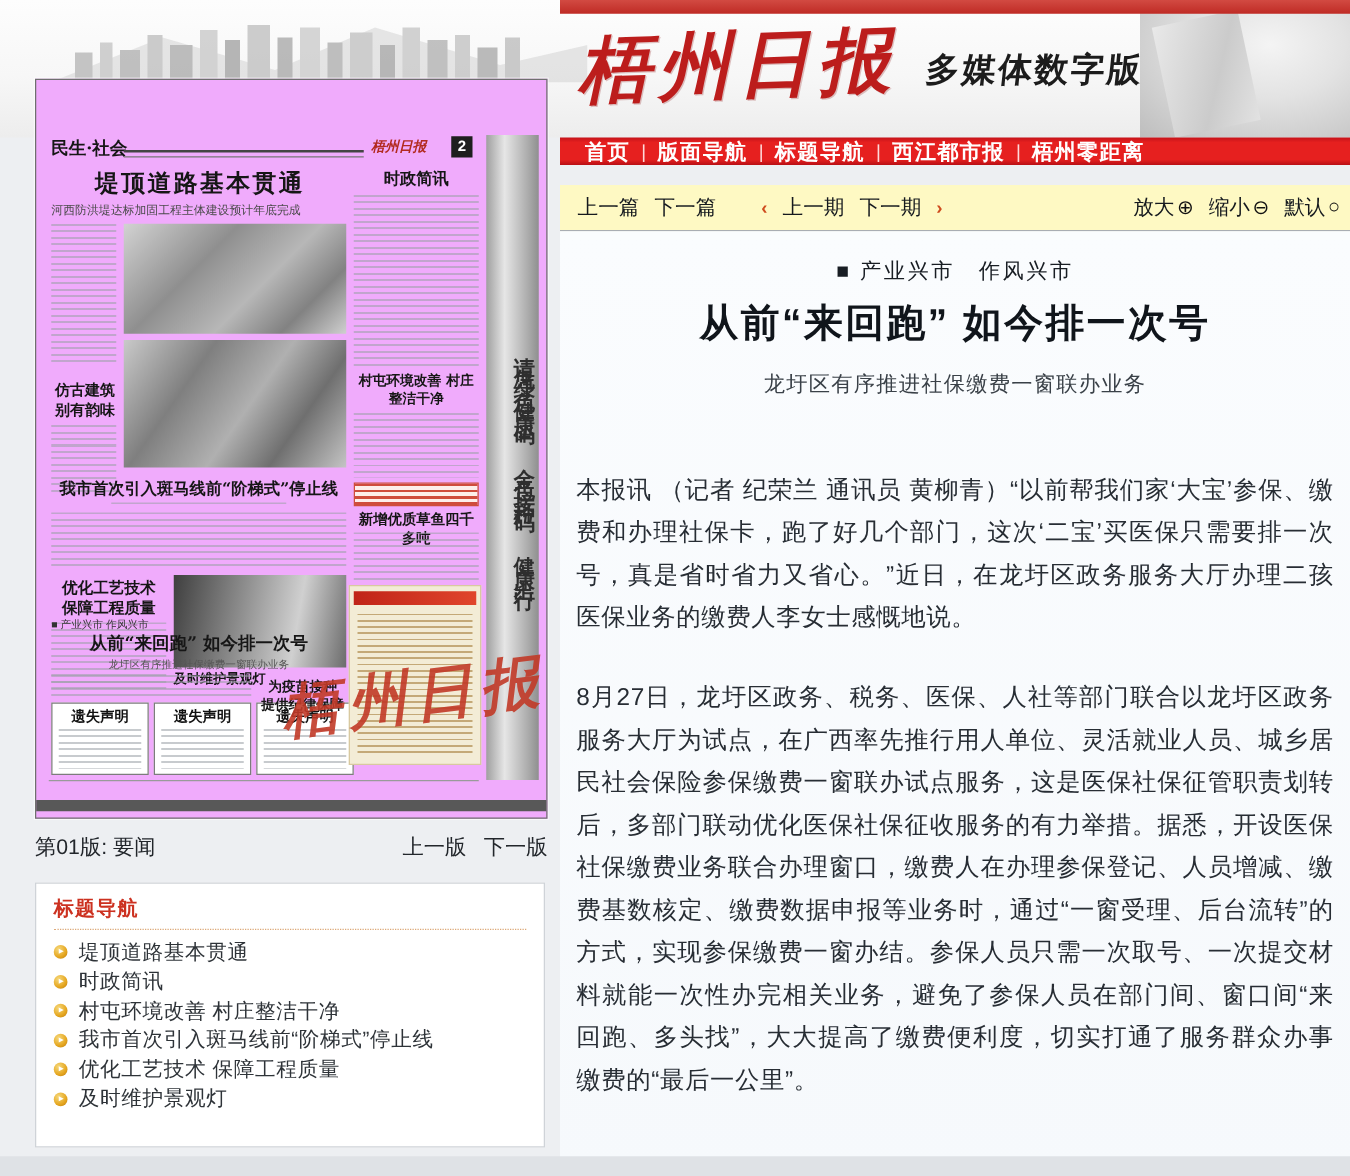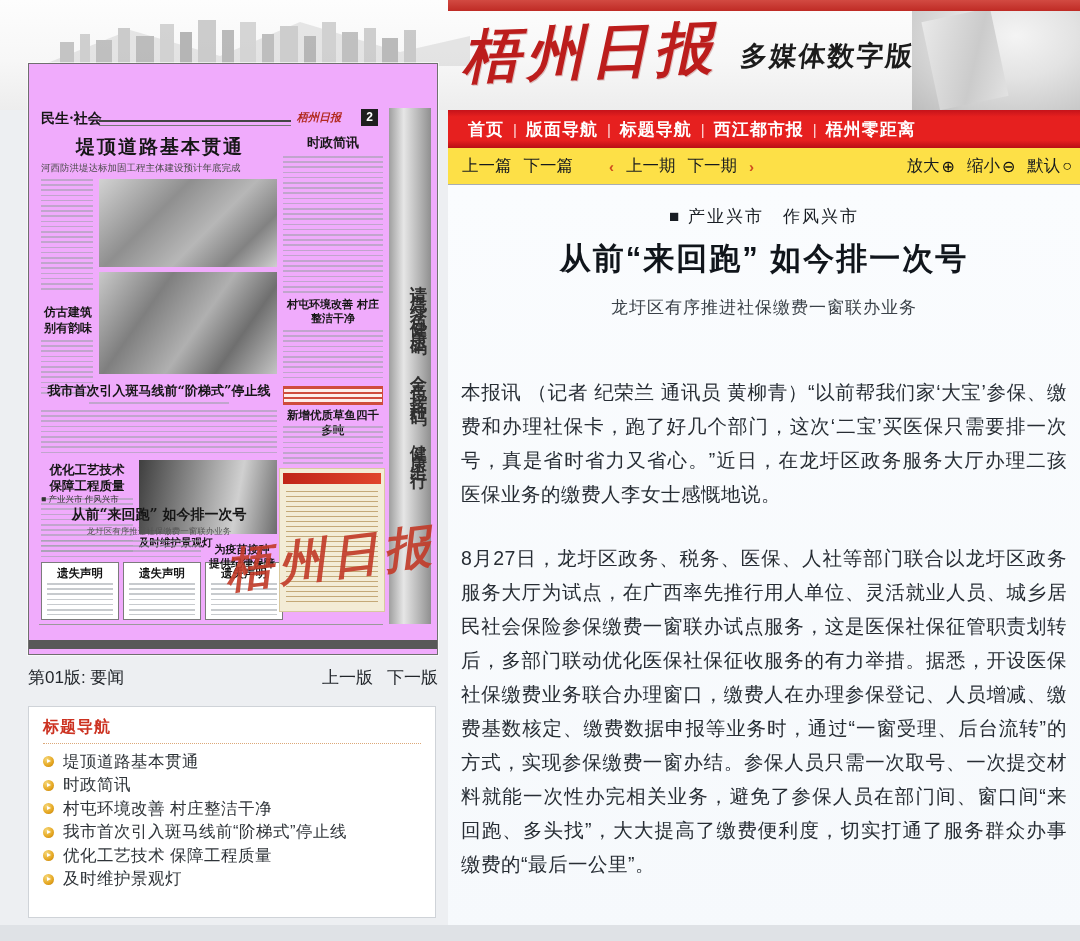--- a/index.html
+++ b/index.html
@@ -18,28 +18,28 @@
   #header-photo:before{content:"";position:absolute;left:18px;top:10px;width:70px;height:90px;
     background:linear-gradient(115deg,#e9e9e9,#cbcbcb 60%,#e2e2e2);transform:rotate(-12deg);}
   #logo-wrap{position:absolute;left:462px;top:16px;display:flex;align-items:flex-end;gap:22px;}
   #site-logo{font-family:"DejaVu Serif",serif;font-weight:bold;font-style:italic;
     font-size:58px;line-height:72px;color:#bc1d1c;letter-spacing:6px;transform:rotate(-2deg);
     text-shadow:1px 1px 0 rgba(140,20,20,.25);}
   #logo-subtitle{font-size:27px;font-weight:bold;color:#1c1c1c;letter-spacing:2px;
     transform:skewX(-6deg);padding-bottom:14px;}
 
   
-  #main-nav{position:absolute;left:448px;top:110px;width:632px;height:38px;
+  #main-nav{position:absolute;left:448px;top:110px;width:632px;height:22px;
     background:linear-gradient(180deg,#c5131a 0%,#e6201f 18%,#e6201f 80%,#b80f15 100%);
     display:flex;align-items:center;padding-left:20px;box-sizing:border-box;}
   #main-nav a{color:#ffffff;font-size:17px;font-weight:bold;text-decoration:none;letter-spacing:1px;cursor:pointer;}
   #main-nav .sep{color:#ffd9d9;margin:0 9px;font-size:15px;}
 
   
-  #toolbar{position:absolute;left:448px;top:148px;width:632px;height:37px;background:#fde047;
+  #toolbar{position:absolute;left:448px;top:148px;width:632px;height:37px;background:#fef9c3;
     border-bottom:1px solid #a9adb3;display:flex;align-items:center;box-sizing:border-box;
     font-size:16.5px;color:#15191e;}
   #toolbar a{color:#15191e;text-decoration:none;cursor:pointer;}
   #toolbar .grp{display:flex;align-items:center;gap:12px;}
   #tb-article{margin-left:14px;}
   #tb-date{margin-left:62px;letter-spacing:1px;}
   #tb-issue{margin-left:36px;gap:8px;}
   .tb-arrow{color:#cf4c1e;font-size:15px;font-weight:bold;}
   #tb-zoom{margin-left:auto;margin-right:8px;gap:10px;}
   #tb-zoom a{display:inline-flex;align-items:center;gap:2px;}

